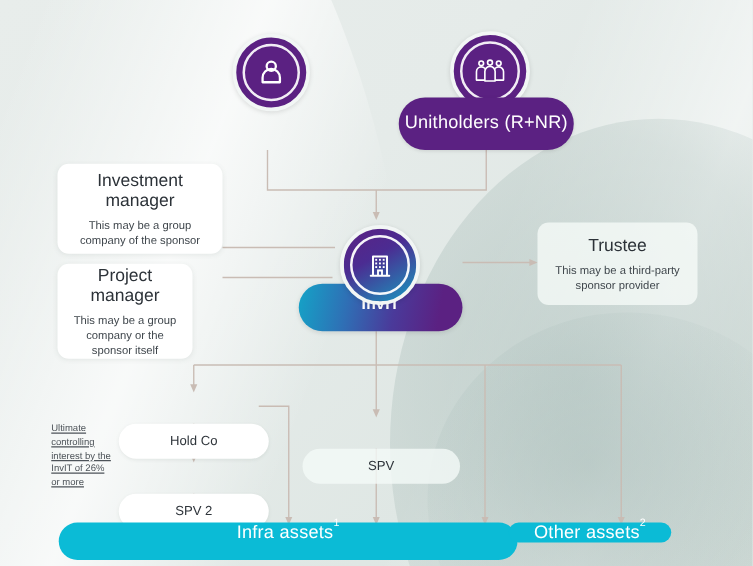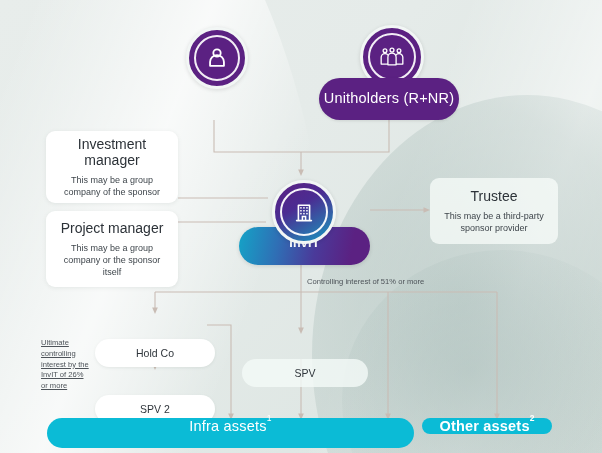--- a/index.html
+++ b/index.html
@@ -186,21 +186,21 @@
   </div>
   <div class="node pill-purple" style="left:319px;top:78px;width:140px;height:42px;">
     <span>Unitholders (R+NR)</span>
   </div>
 
   <div class="node whitebox" style="left:46px;top:131px;width:132px;height:72px;">
     <div class="wb-title">Investment manager</div>
     <div class="wb-sub">This may be a group company of the sponsor</div>
   </div>
 
-  <div class="node whitebox" style="left:46px;top:211px;width:132px;height:76px;">
+  <div class="node whitebox" style="left:46px;top:211px;width:108px;height:76px;">
     <div class="wb-title">Project manager</div>
     <div class="wb-sub">This may be a group company or the sponsor itself</div>
   </div>
 
   <div class="node invit-pill" style="left:239px;top:227px;width:131px;height:38px;">
     <span>InvIT</span>
   </div>
   <div class="invit-circ" style="left:272px;top:180px;width:58px;height:58px;">
     <div class="ring" style="border:2px solid rgba(255,255,255,.95);width:76%;height:76%;border-radius:50%;display:flex;align-items:center;justify-content:center;">
       <svg width="24" height="24" viewBox="0 0 24 24">
@@ -220,38 +220,37 @@
         <path d="M10.4 20.4 v-4 h3.2 v4" fill="none" stroke="#fff" stroke-width="1.5"></path>
       </svg>
     </div>
   </div>
 
   <div class="node ghostbox" style="left:430px;top:178px;width:128px;height:66px;">
     <div class="wb-title">Trustee</div>
     <div class="wb-sub">This may be a third-party sponsor provider</div>
   </div>
 
-  <div class="caption" style="left:307px;top:277px;width:140px;">Controlling interest of 51% or more</div>
   <div class="caption" style="left:41px;top:338px;width:48px;text-decoration:underline;">Ultimate controlling interest by the InvIT of 26% or more</div>
 
   <div class="node minipill" style="left:95px;top:311px;width:120px;height:28px;">
     <span>Hold Co</span>
   </div>
 
   <div class="node minipill ghost" style="left:242px;top:331px;width:126px;height:28px;text-align:right;">
     <span>SPV</span>
   </div>
 
   <div class="node minipill" style="left:95px;top:367px;width:120px;height:28px;">
     <span>SPV 2</span>
   </div>
 
   <div class="node bar-cyan" style="left:47px;top:418px;width:367px;height:30px;">
     <span>Infra assets</span>
       <sup>1</sup>
   </div>
 
-  <div class="node bar-cyan" style="left:422px;top:418px;width:130px;height:16px;font-weight:bold;">
+  <div class="node bar-cyan" style="left:407px;top:418px;width:130px;height:16px;">
     <span>Other assets</span>
       <sup>2</sup>
   </div>
 
 </div>
 
 </body></html>

